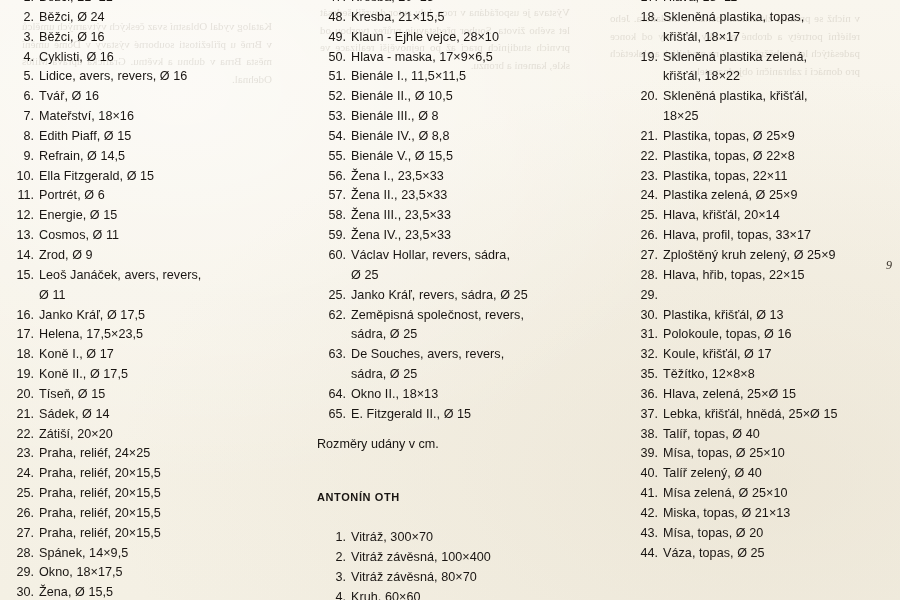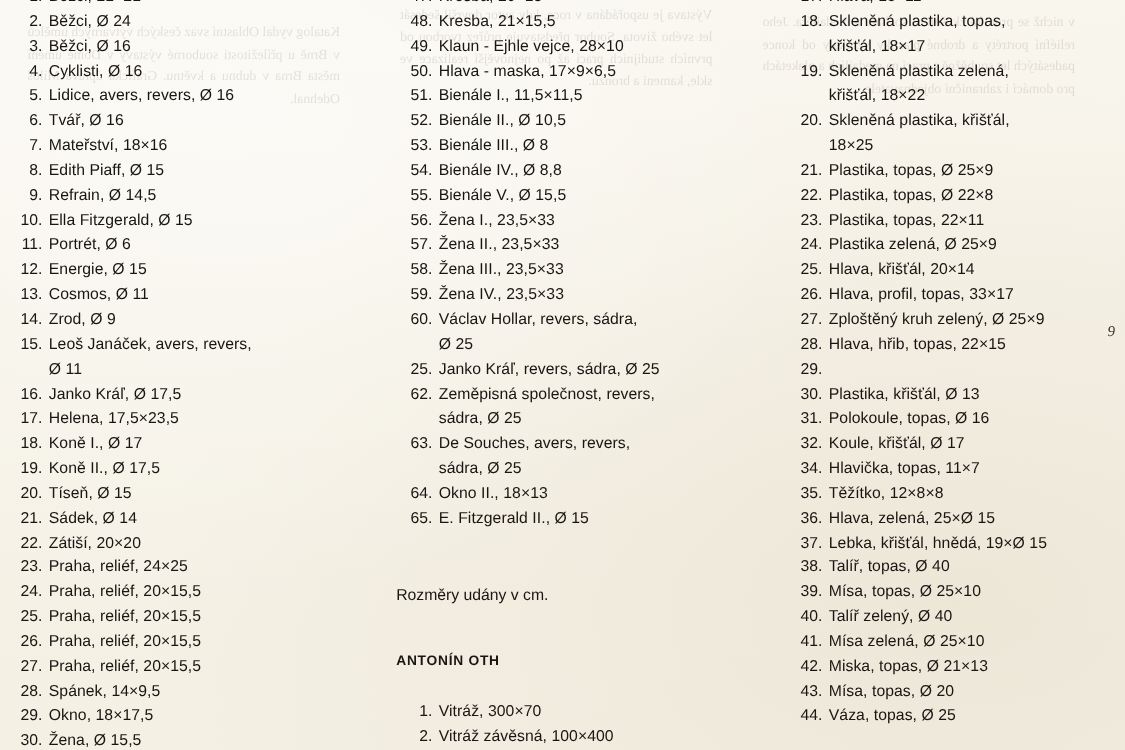--- a/index.html
+++ b/index.html
@@ -77,21 +77,20 @@
     flex: 1 1 auto;
     letter-spacing: 0.05px;
   }
   .txt .cont {
     display: block;
   }
 
   .note {
     font-size: 12.6px;
     padding-left: 5px;
-    margin-top: 32px;
   }
 
   .heading {
     font-weight: bold;
     font-size: 11px;
     letter-spacing: 0.6px;
     padding-left: 5px;
   }
 
   .spacer-sm { height: 10px; }
@@ -410,34 +409,30 @@
         </div>
         <div class="entry">
           <span class="num">31.</span>
           <span class="txt">Polokoule, topas, Ø 16</span>
         </div>
         <div class="entry">
           <span class="num">32.</span>
           <span class="txt">Koule, křišťál, Ø 17</span>
         </div>
         <div class="entry">
-          <span class="num">34.</span>
-          <span class="txt">Hlavička, topas, 11×7</span>
-        </div>
-        <div class="entry">
           <span class="num">35.</span>
           <span class="txt">Těžítko, 12×8×8</span>
         </div>
         <div class="entry">
           <span class="num">36.</span>
           <span class="txt">Hlava, zelená, 25×Ø 15</span>
         </div>
         <div class="entry">
           <span class="num">37.</span>
-          <span class="txt">Lebka, křišťál, hnědá, 19×Ø 15</span>
+          <span class="txt">Lebka, křišťál, hnědá, 25×Ø 15</span>
         </div>
         <div class="entry">
           <span class="num">38.</span>
           <span class="txt">Talíř, topas, Ø 40</span>
         </div>
         <div class="entry">
           <span class="num">39.</span>
           <span class="txt">Mísa, topas, Ø 25×10</span>
         </div>
         <div class="entry">

